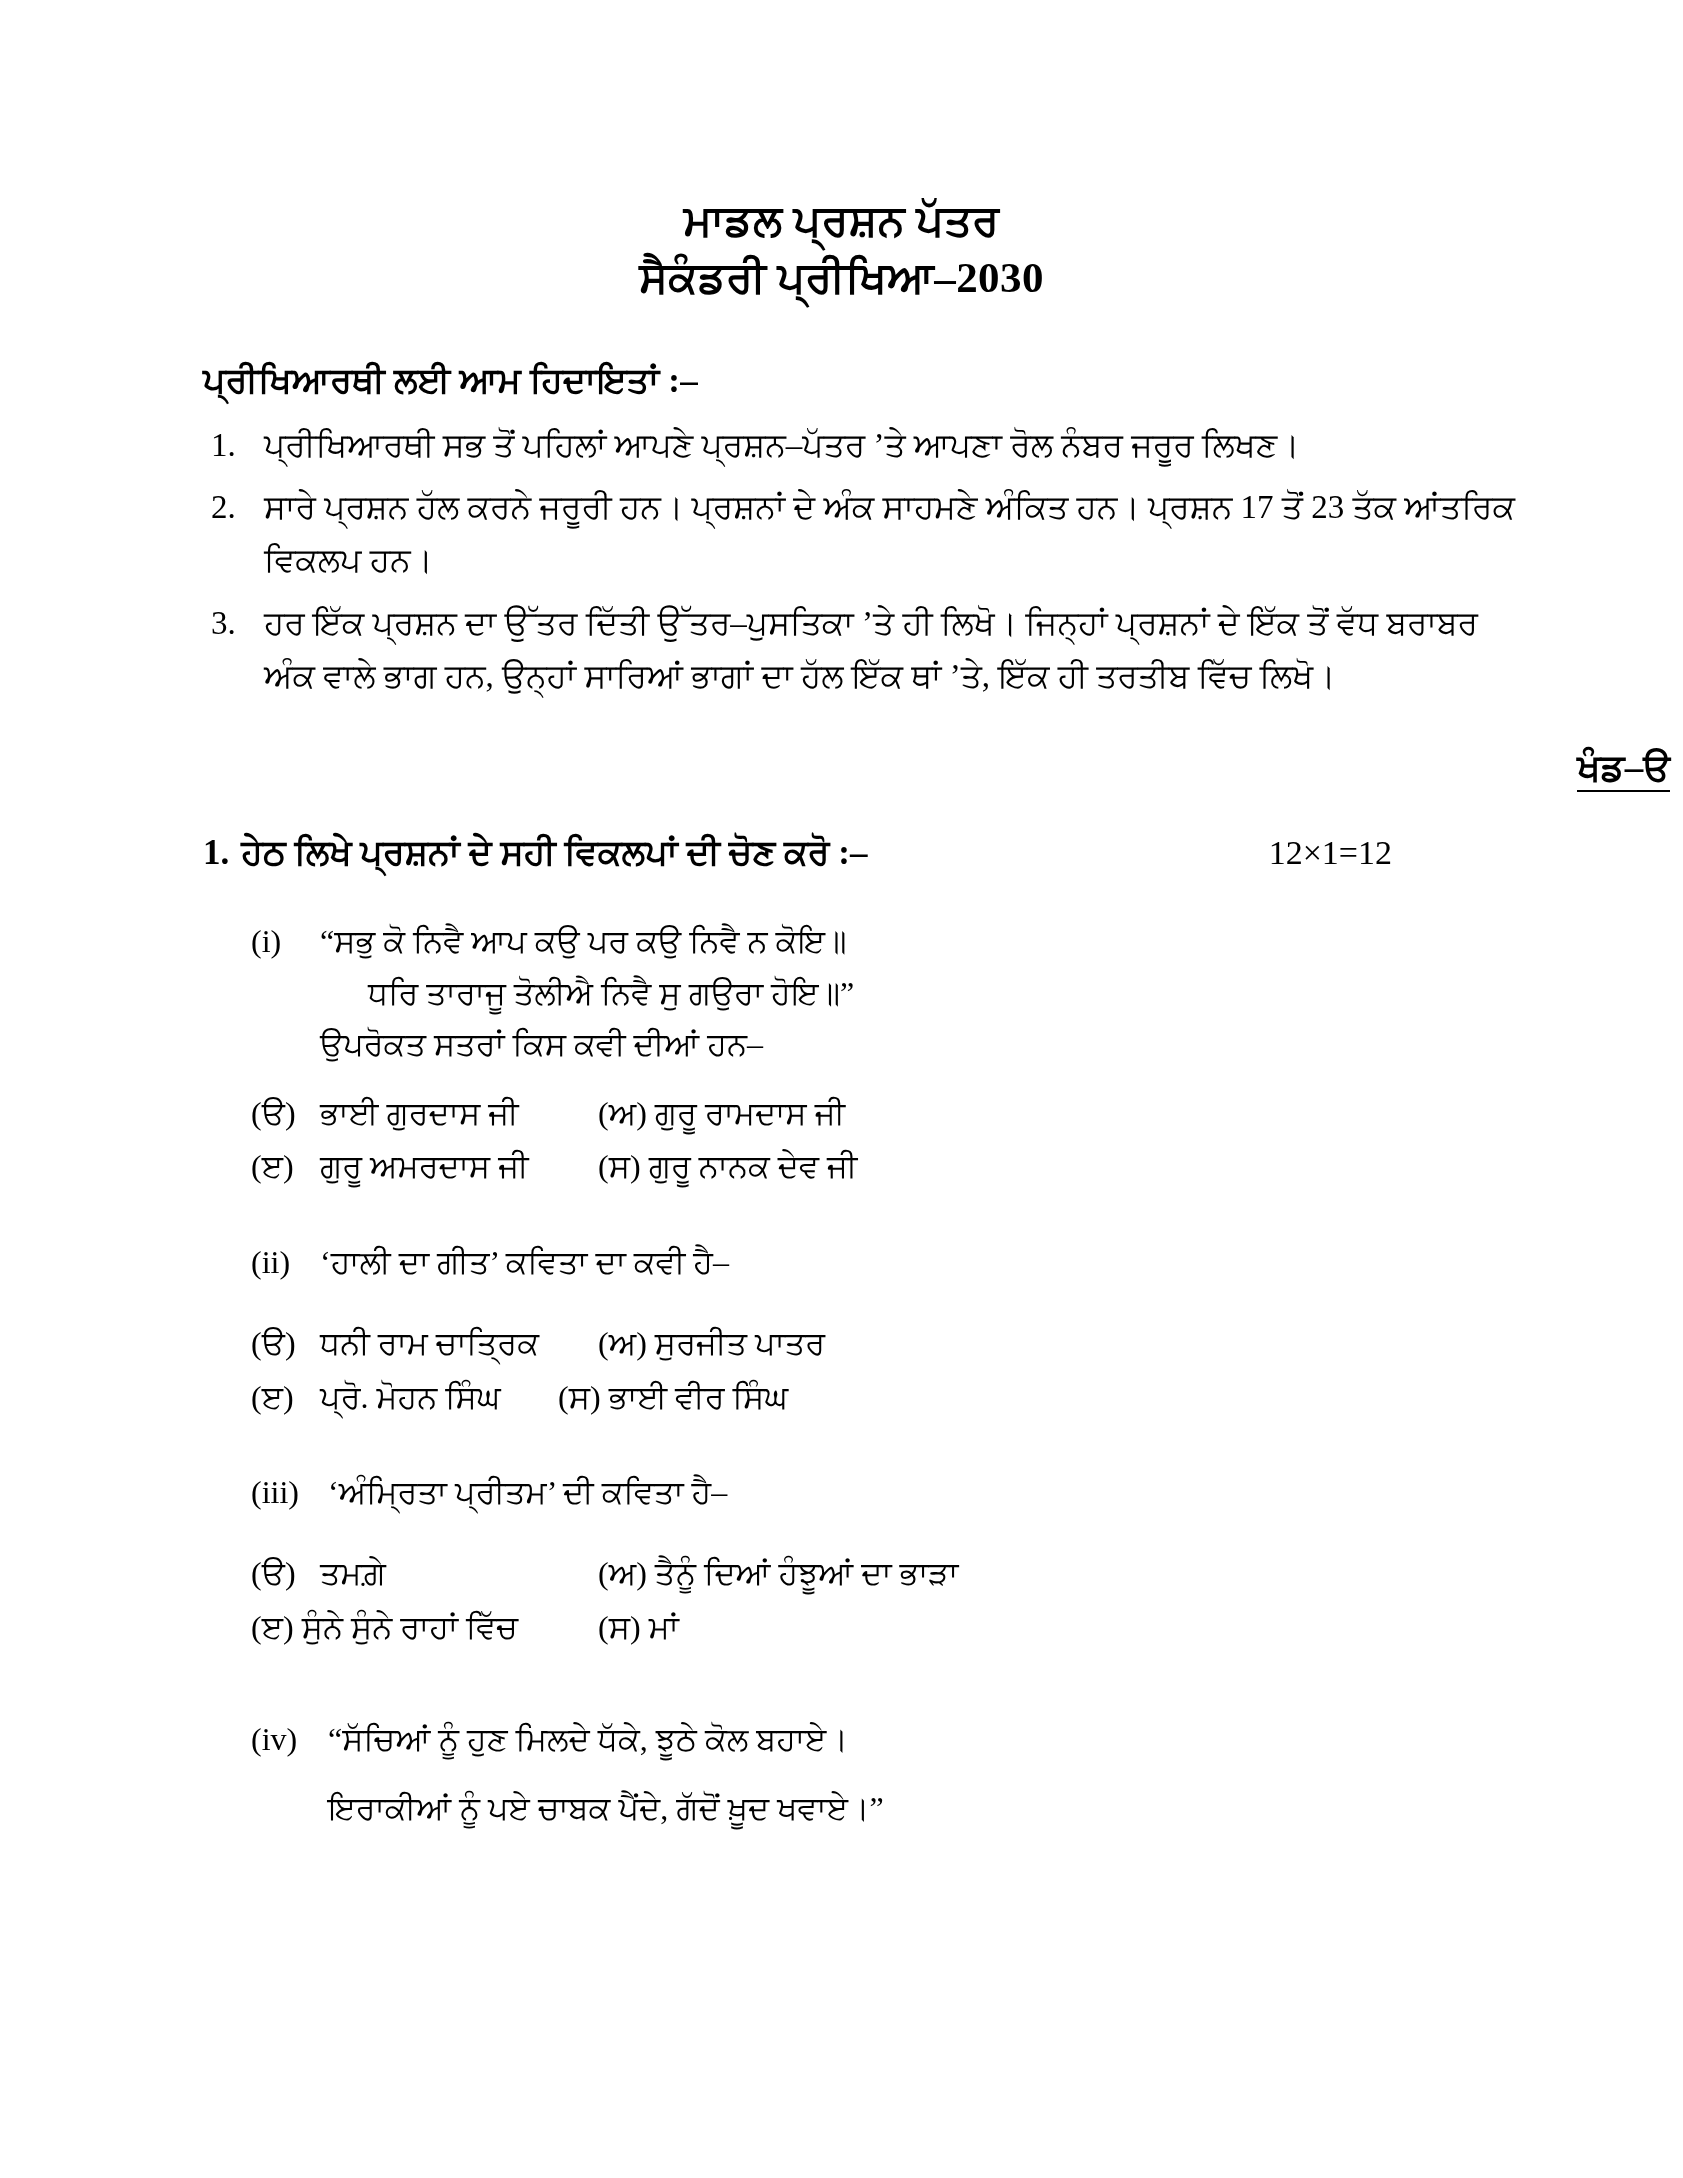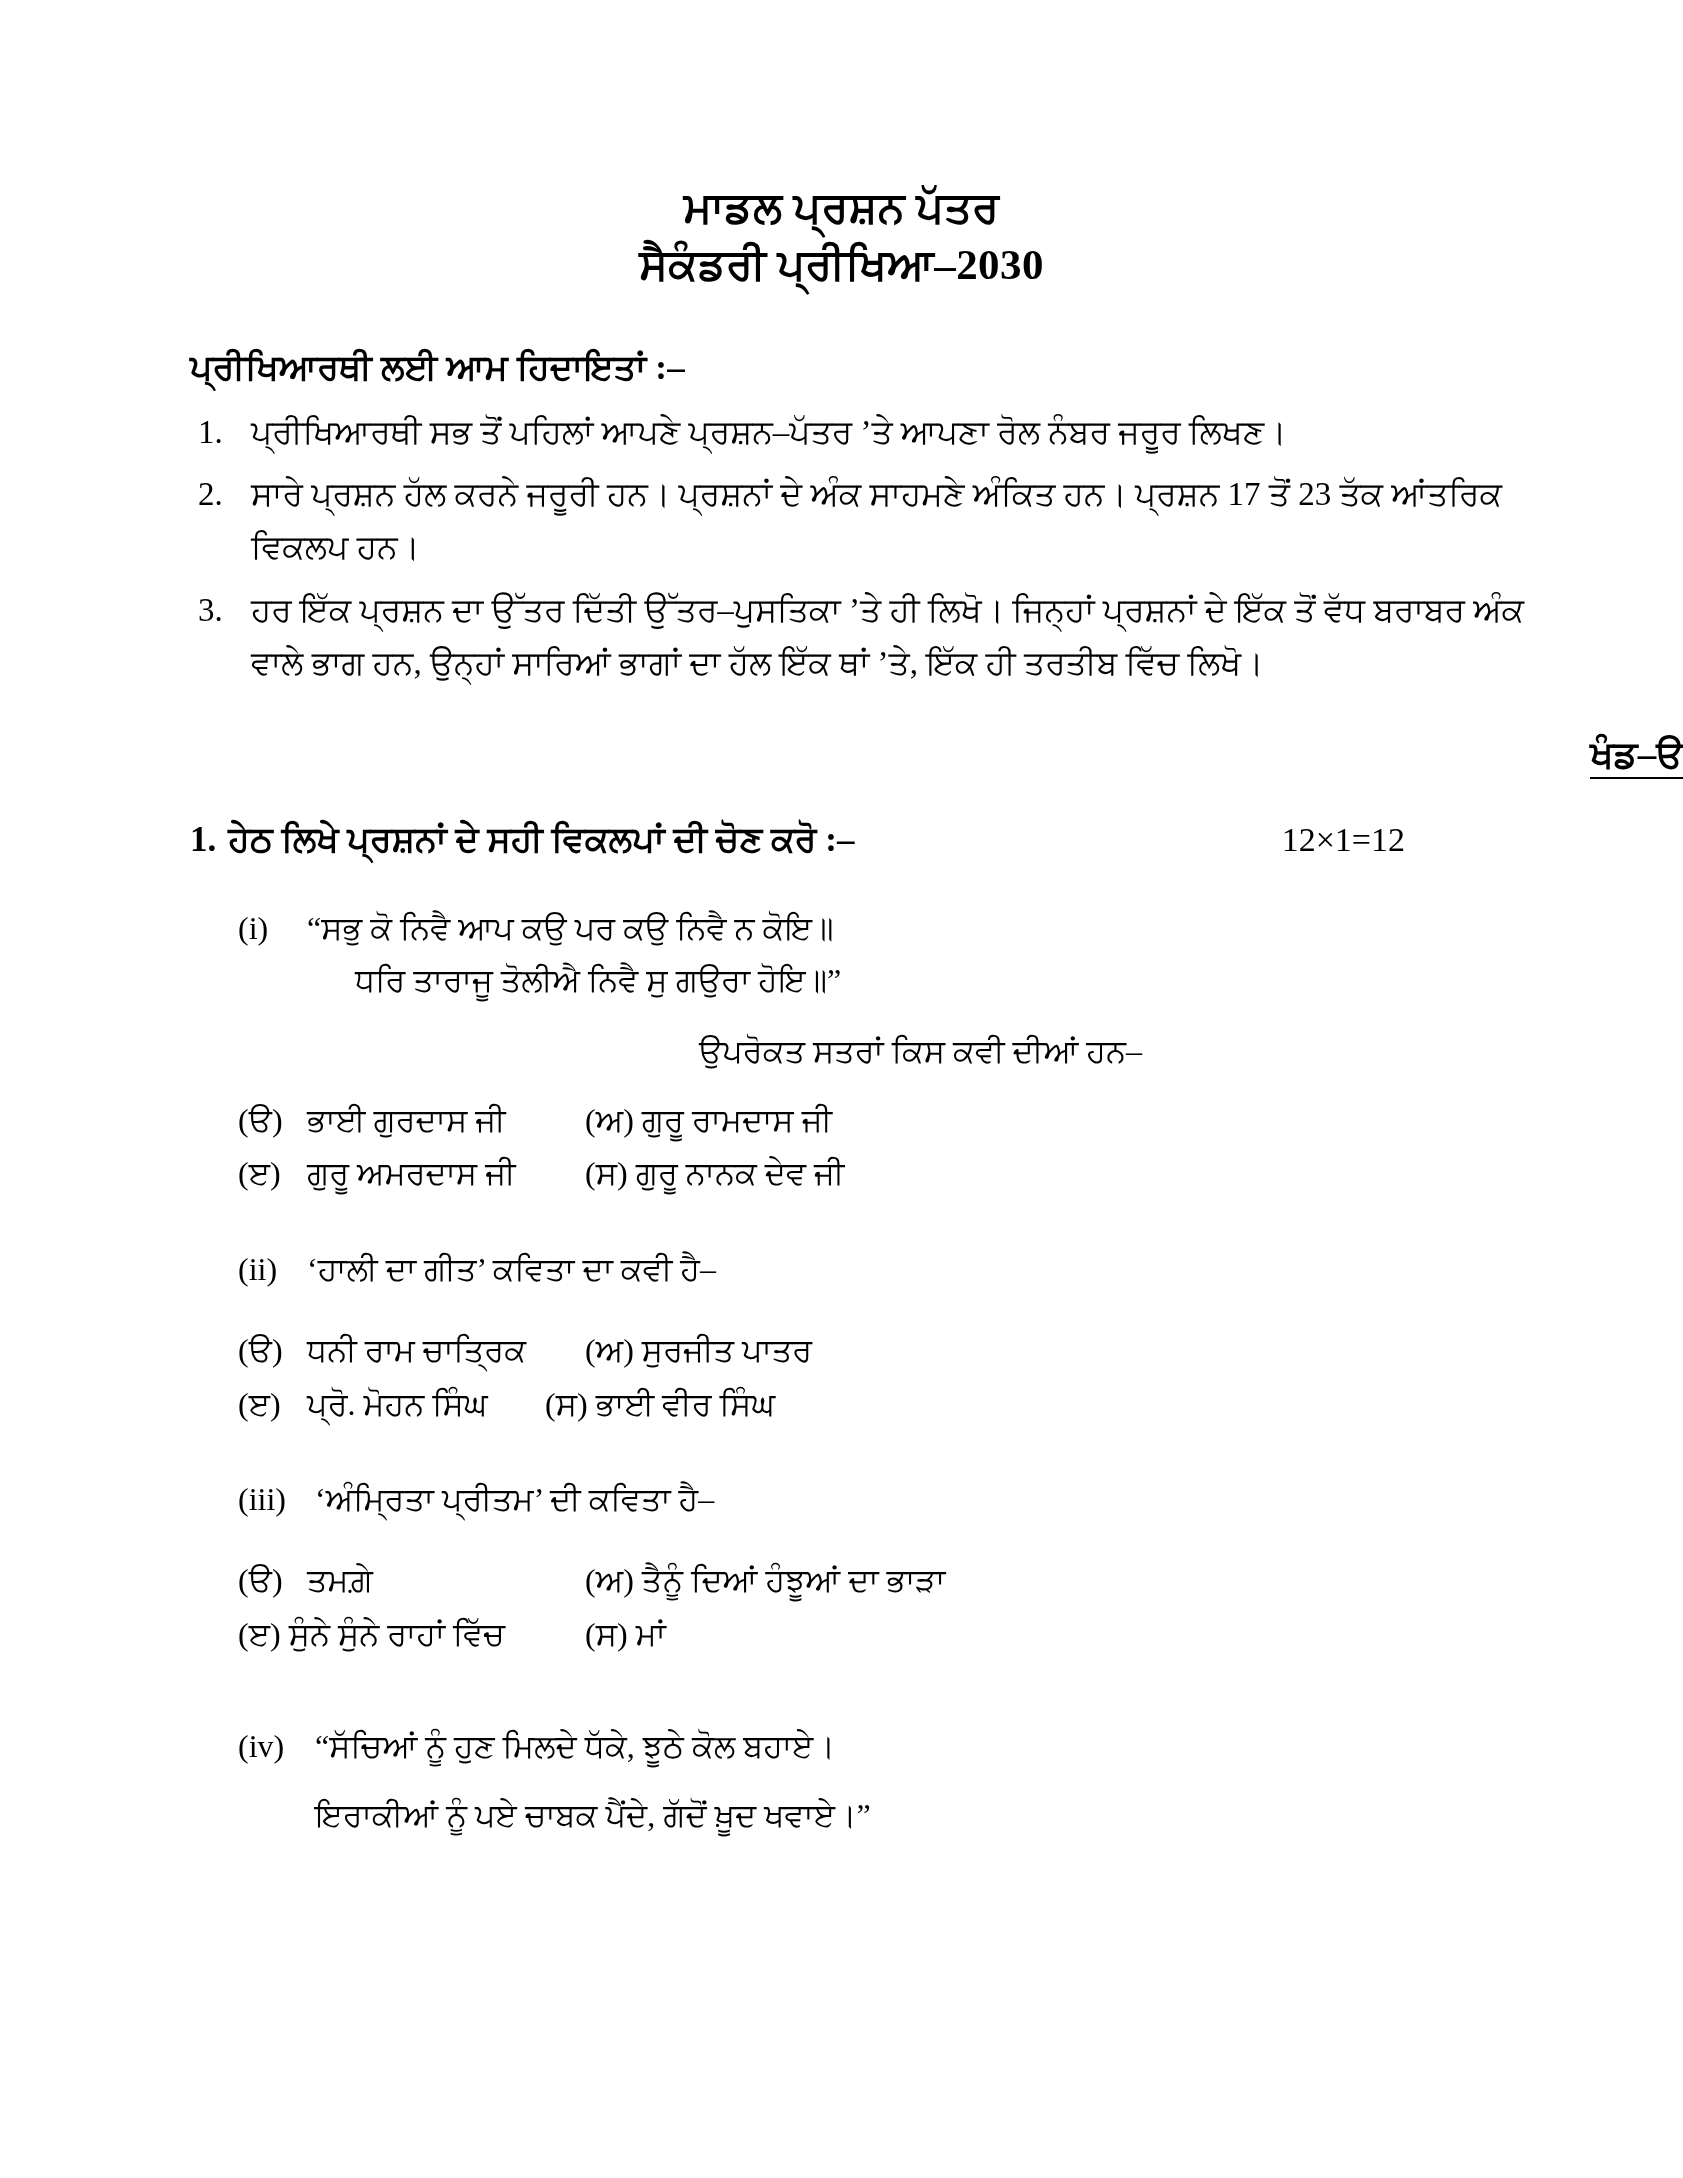--- a/index.html
+++ b/index.html
@@ -12,21 +12,21 @@
     height: 2178px;
     font-family: "Liberation Serif", "DejaVu Serif", serif;
     color: #000000;
     position: relative;
     overflow: hidden;
   }
   .page {
     position: relative;
     width: 1683px;
     height: 2178px;
-    padding: 0;
+    padding: 13px;
     box-sizing: border-box;
   }
 
   
   .title-block {
     padding-top: 180px;
     text-align: center;
   }
   .doc-title {
     font-size: 43px;
@@ -136,22 +136,21 @@
   .quote-line-2 {
     padding-left: 117px;
     font-size: 32px;
     line-height: 1.52;
     margin-top: 4px;
   }
   .stem-line {
     padding-left: 69px;
     font-size: 32px;
     line-height: 1.52;
-    margin-top: 22px;
-    text-align: center;
+    margin-top: 2px;
   }
 
   
   .options {
     margin-top: 18px;
   }
   .opt-row {
     display: flex;
     align-items: baseline;
     font-size: 32px;

